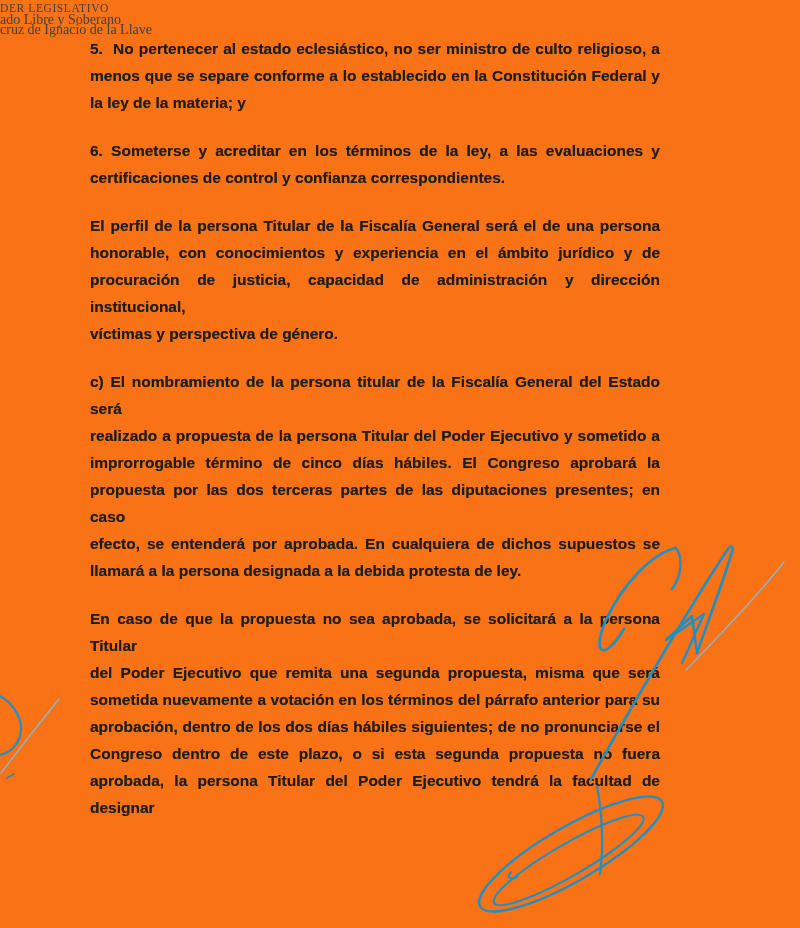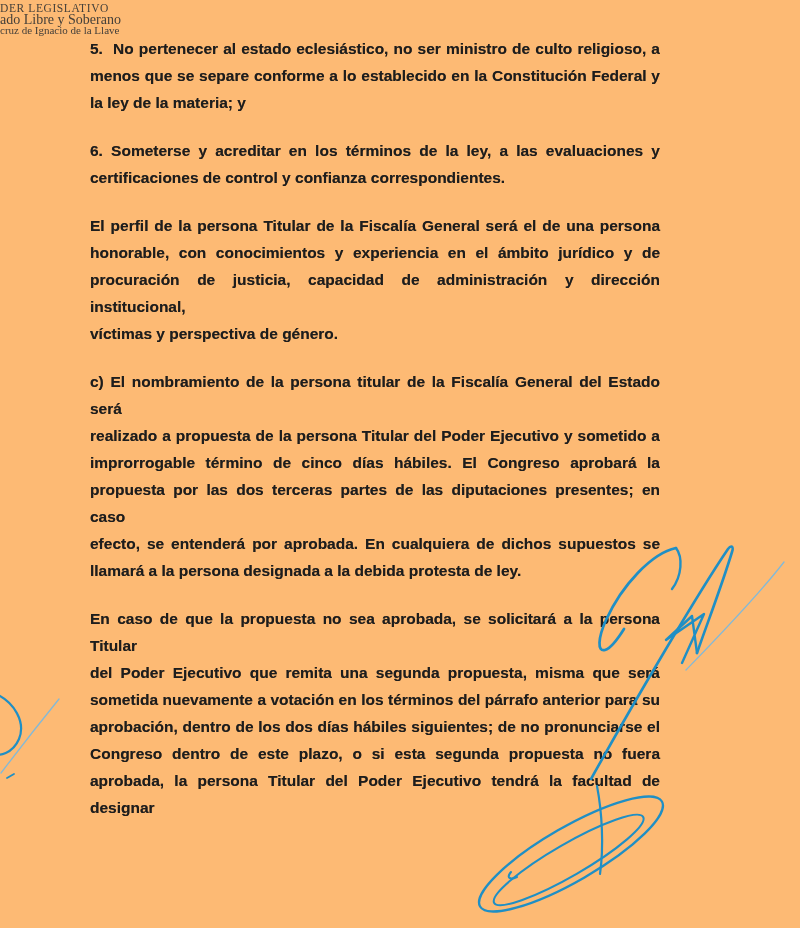--- a/index.html
+++ b/index.html
@@ -1,24 +1,24 @@
 <!DOCTYPE html>
 <html><head>
 <meta charset="utf-8">
 <style>
   html,body{margin:0;padding:0;}
   body{width:800px;height:928px;overflow:hidden;background:#fcfcfb;position:relative;}
-  .page{position:absolute;inset:0;background:#fdba74;}
+  .page{position:absolute;inset:0;background:#f97316;}
 
   
   .letterhead{position:absolute;left:0;top:2px;color:#45403a;
     font-family:"Liberation Serif","DejaVu Serif",serif;white-space:nowrap;}
   .lh1{font-size:11.5px;letter-spacing:.6px;line-height:12px;}
   .lh2{font-size:14px;line-height:10px;margin-top:1px;}
-  .lh3{font-size:11px;line-height:10px;}
+  .lh3{font-size:14px;line-height:10px;}
 
   
   .doc{position:absolute;left:90px;top:35px;width:570px;
     font-family:"Liberation Sans","DejaVu Sans",sans-serif;
     font-weight:700;font-size:15.5px;line-height:27px;color:#1d1d1d;
     text-shadow:0 0 .4px rgba(20,20,20,.55);}
   .para{margin:0 0 21px 0;padding:0;}
   .ln{display:block;text-align:justify;text-align-last:justify;}
   .ln.last{text-align:right;text-align-last:left;}
 

